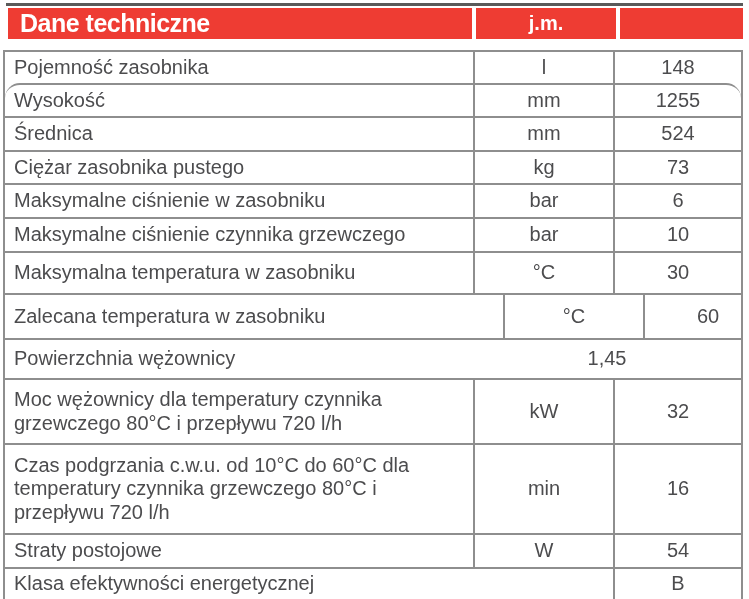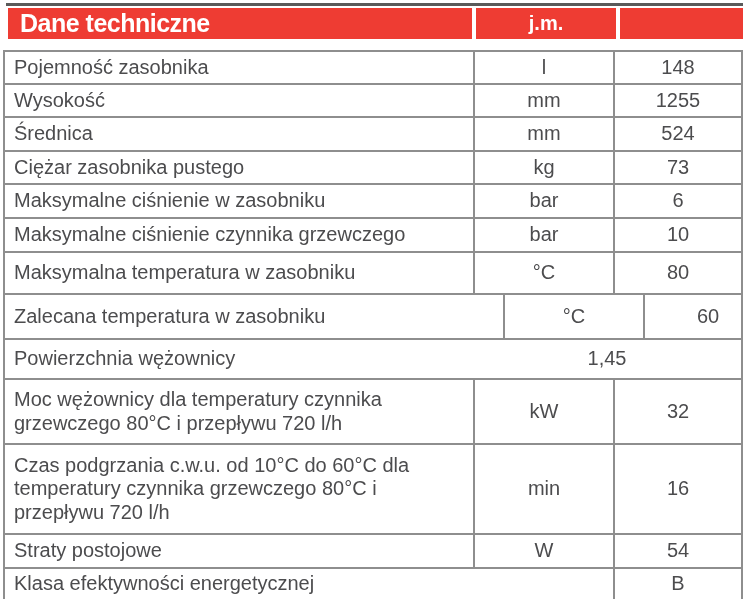--- a/index.html
+++ b/index.html
@@ -25,21 +25,21 @@
   
   .body{margin-top:11px;border-left:2px solid var(--border);border-right:2px solid var(--border);border-bottom:2px solid var(--border);width:740px;}
   .row{display:flex;border-top:2px solid var(--border);align-items:stretch;font-size:20px;}
   .cell{display:flex;align-items:center;line-height:1.18;}
   .cell.name{width:468px;padding:3px 6px 3px 9px;text-align:left;}
   .cell.unit{width:142px;border-left:2px solid var(--border);border-right:2px solid var(--border);justify-content:center;text-align:center;padding:2px;}
   .cell.value{flex:1;justify-content:center;text-align:left;padding:2px;}
   .row.span .name{width:610px;border-right:2px solid var(--border);}
   
   .row:nth-child(1){min-height:33px;}
-  .row:nth-child(2){min-height:33px;}
+  .row:nth-child(2){min-height:33px;border-radius:15px;}
   .row:nth-child(3){min-height:34px;}
   .row:nth-child(4){min-height:33px;}
   .row:nth-child(5){min-height:34px;}
   .row:nth-child(6){min-height:34px;}
   .row:nth-child(7){min-height:42px;}
   .row:nth-child(8){min-height:45px;gap:30px;}
   .row:nth-child(9){min-height:40px;}
   .row:nth-child(10){min-height:65px;}
   .row:nth-child(11){min-height:90px;}
   .row:nth-child(12){min-height:34px;}
@@ -89,21 +89,21 @@
 
   <div class="row">
     <div class="cell name">Maksymalne ciśnienie czynnika grzewczego</div>
     <div class="cell unit">bar</div>
     <div class="cell value">10</div>
   </div>
 
   <div class="row">
     <div class="cell name">Maksymalna temperatura w zasobniku</div>
     <div class="cell unit">°C</div>
-    <div class="cell value">80</div>
+    <div class="cell value">30</div>
   </div>
 
   <div class="row">
     <div class="cell name">Zalecana temperatura w zasobniku</div>
     <div class="cell unit">°C</div>
     <div class="cell value">60</div>
   </div>
 
   <div class="row">
     <div class="cell name">Powierzchnia wężownicy</div>

